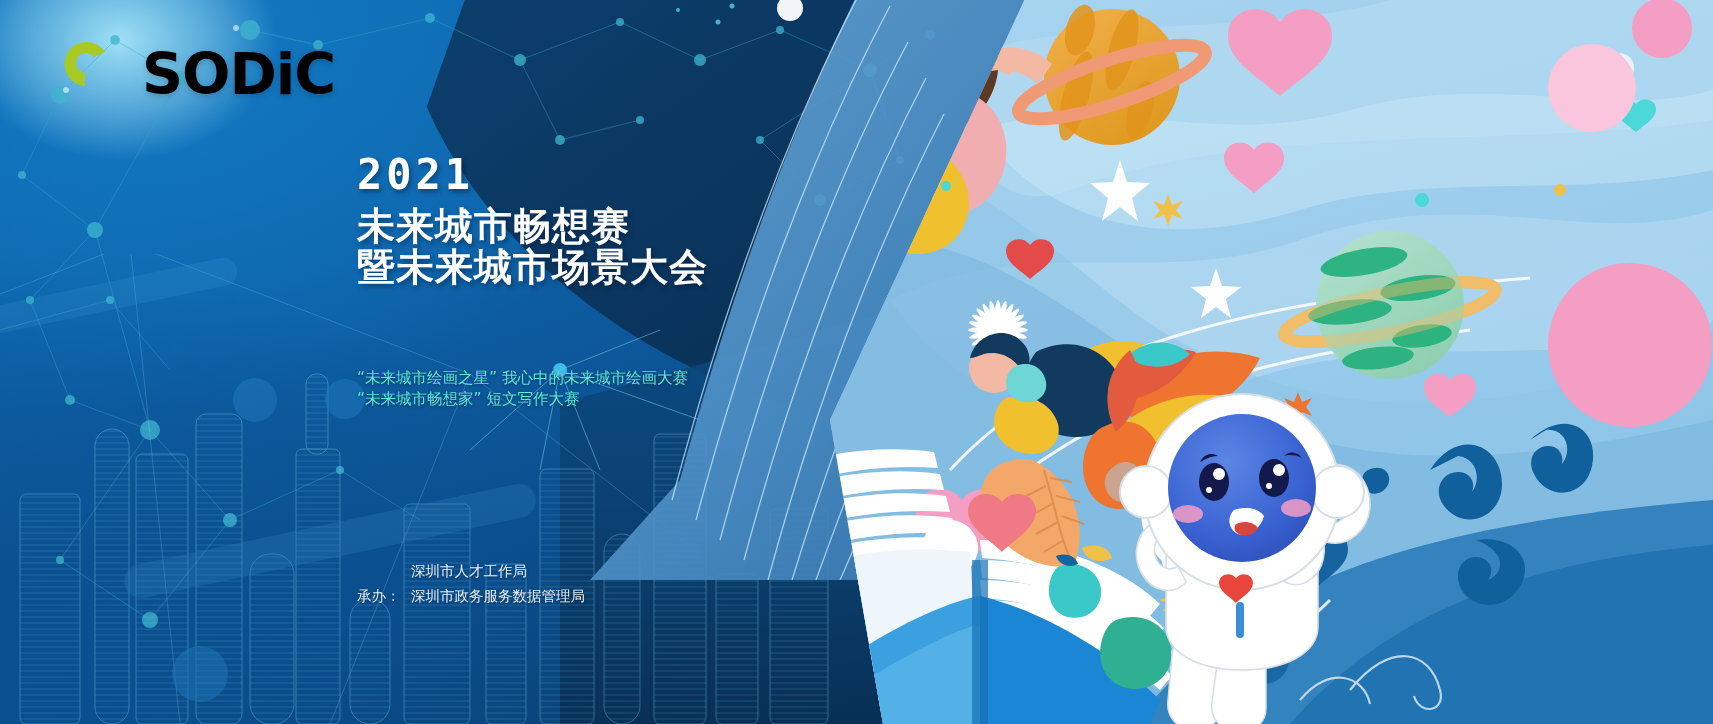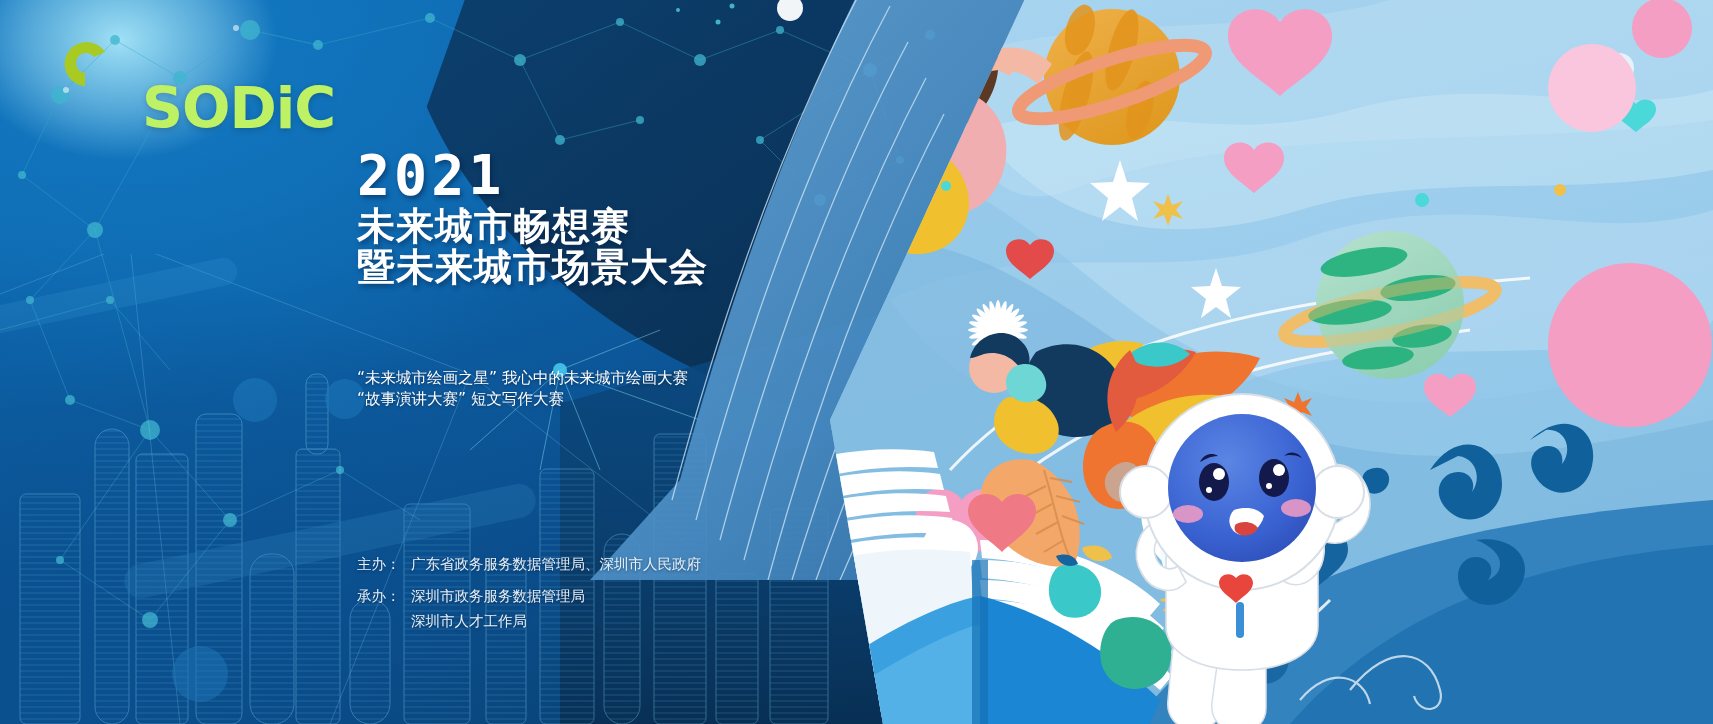--- a/index.html
+++ b/index.html
@@ -54,45 +54,44 @@
     background:linear-gradient(165deg,#a8d4ef 0%, #9ccdec 40%, #8fc6e9 70%, #7db9e2 100%);
     clip-path:polygon(22% 0, 100% 0, 100% 100%, 6% 100%, 0 58%);
   }
   .ill { position:absolute; left:830px; top:0; width:883px; height:724px;
          clip-path:polygon(22% 0, 100% 0, 100% 100%, 6% 100%, 0 58%); }
 
   
   .logo { position:absolute; left:58px; top:38px; width:230px; height:72px; }
   .logo-text {
     position:absolute; left:84px; top:0; font-size:57px; font-weight:bold;
-    color:#bef264; letter-spacing:-1px; line-height:72px;
+    color:#000000; letter-spacing:-1px; line-height:72px;
     text-shadow:0 2px 6px rgba(0,0,0,.18);
     font-family:"DejaVu Sans", sans-serif;
-    margin-top:34px;
   }
 
   
   .title-block { position:absolute; left:357px; top:144px; width:520px; }
   .year {
     font-family:"DejaVu Sans Mono", monospace;
-    font-size:55px; font-weight:bold; color:#fff; letter-spacing:4px;
+    font-size:42px; font-weight:bold; color:#fff; letter-spacing:4px;
     line-height:62px; text-shadow:2px 3px 5px rgba(0,20,50,.45);
   }
   .tline {
     font-family:"DejaVu Sans", sans-serif;
     font-size:38px; font-weight:bold; color:#fff; letter-spacing:1px;
     line-height:41px; text-shadow:2px 3px 5px rgba(0,20,50,.45);
     white-space:nowrap;
   }
   .t1 { margin-top:8px; }
 
   .sub-block { position:absolute; left:357px; top:368px; }
   .sline {
     font-family:"DejaVu Sans", sans-serif;
-    font-size:15.5px; color:#ffffff; line-height:21px; white-space:nowrap;
+    font-size:15.5px; color:#5eead4; line-height:21px; white-space:nowrap;
     text-shadow:0 1px 3px rgba(0,20,50,.5);
   }
 
   
   .org-block { position:absolute; left:357px; top:552px; }
   .org-row { display:flex; font-family:"DejaVu Sans", sans-serif;
              font-size:14.5px; color:#e7f1f9; line-height:25px; white-space:nowrap;
              text-shadow:0 1px 3px rgba(0,20,50,.5); }
   .org-label { width:54px; flex:none; }
   .org-gap { height:7px; }
@@ -543,32 +542,28 @@
   </div>
 
   <div class="title-block">
     <div class="year">2021</div>
     <div class="tline">未来城市畅想赛</div>
     <div class="tline">暨未来城市场景大会</div>
   </div>
 
   <div class="sub-block">
     <div class="sline">“未来城市绘画之星” 我心中的未来城市绘画大赛</div>
-    <div class="sline">“故事演讲大赛” 短文写作大赛</div>
+    <div class="sline">“未来城市畅想家” 短文写作大赛</div>
   </div>
 
   <div class="org-block">
+    <div class="org-gap"></div>
     <div class="org-row">
-      <span class="org-label">主办：</span>
-      <span>广东省政务服务数据管理局、深圳市人民政府</span>
+      <span class="org-label"></span>
+      <span>深圳市人才工作局</span>
     </div>
-    <div class="org-gap"></div>
     <div class="org-row">
       <span class="org-label">承办：</span>
       <span>深圳市政务服务数据管理局</span>
     </div>
-    <div class="org-row">
-      <span class="org-label"></span>
-      <span>深圳市人才工作局</span>
-    </div>
   </div>
 
 </div>
 
 </body></html>

